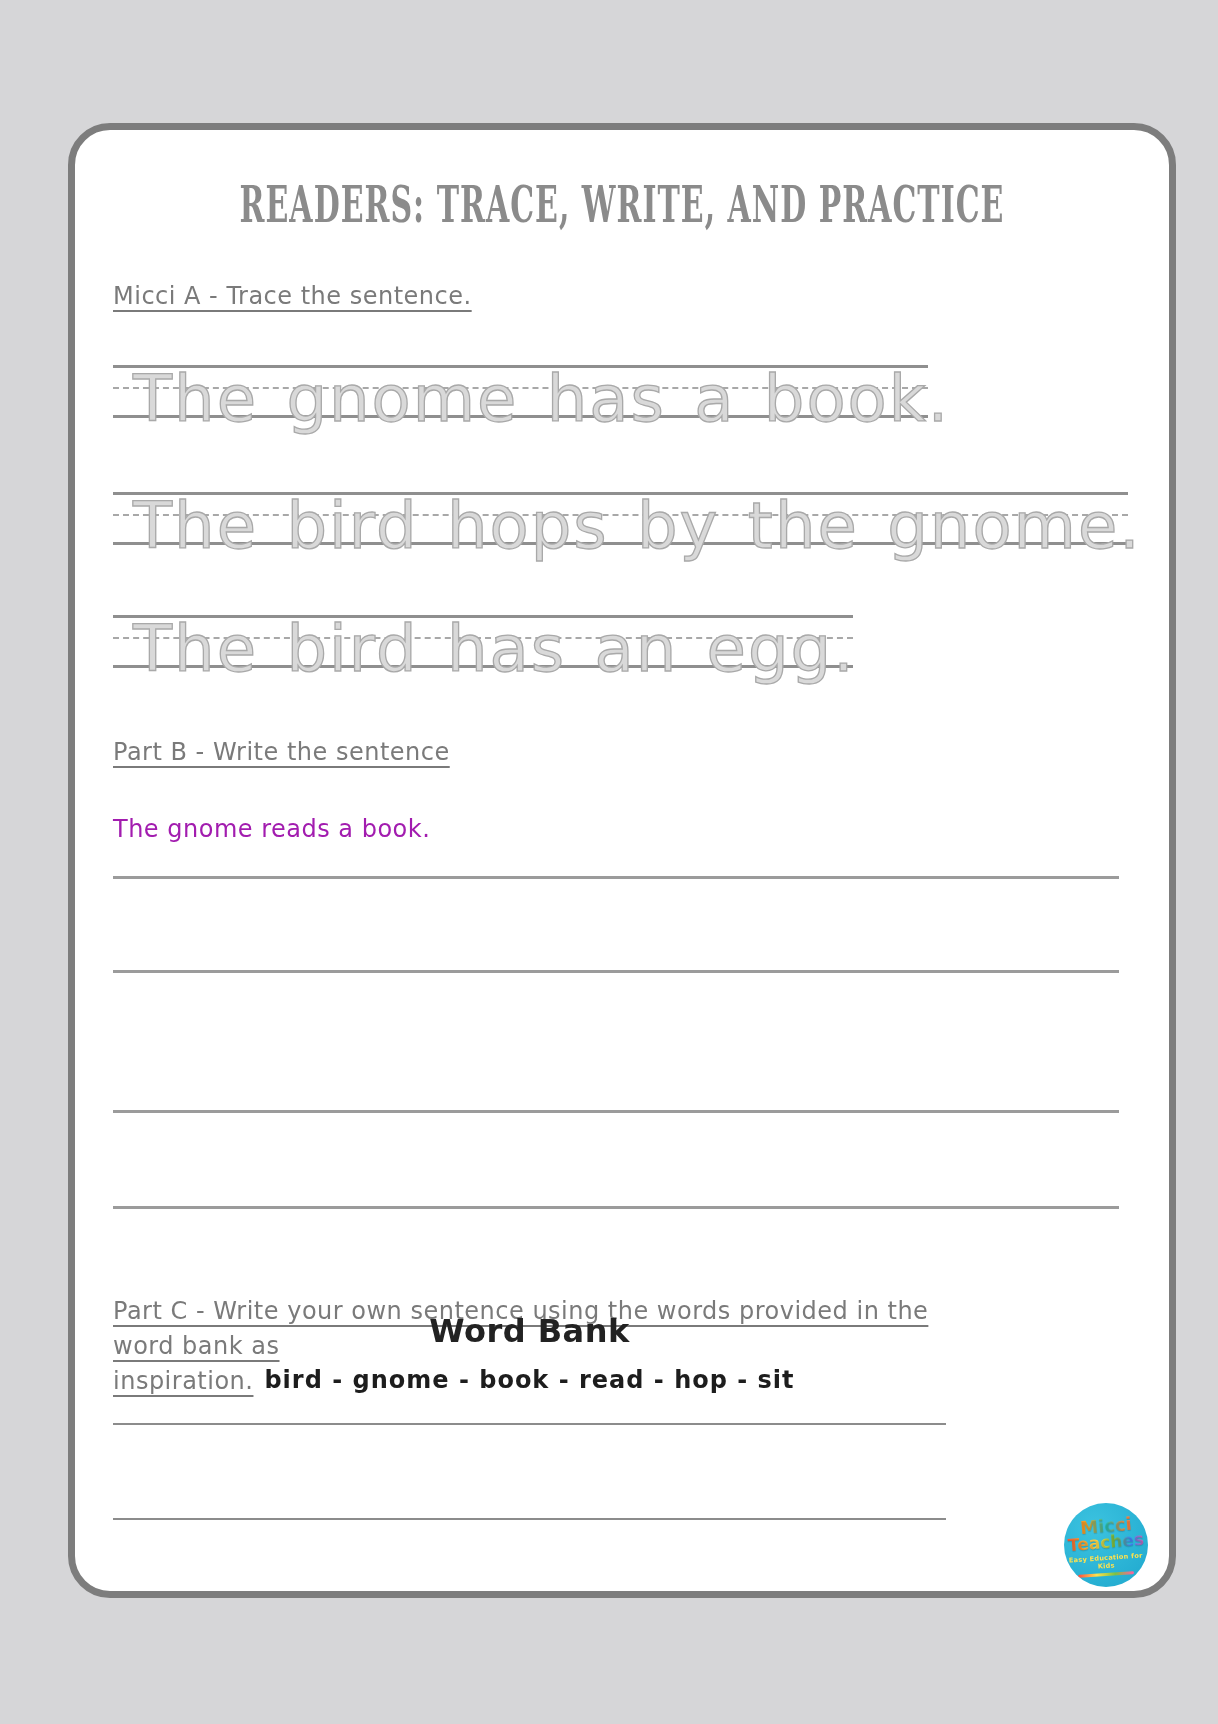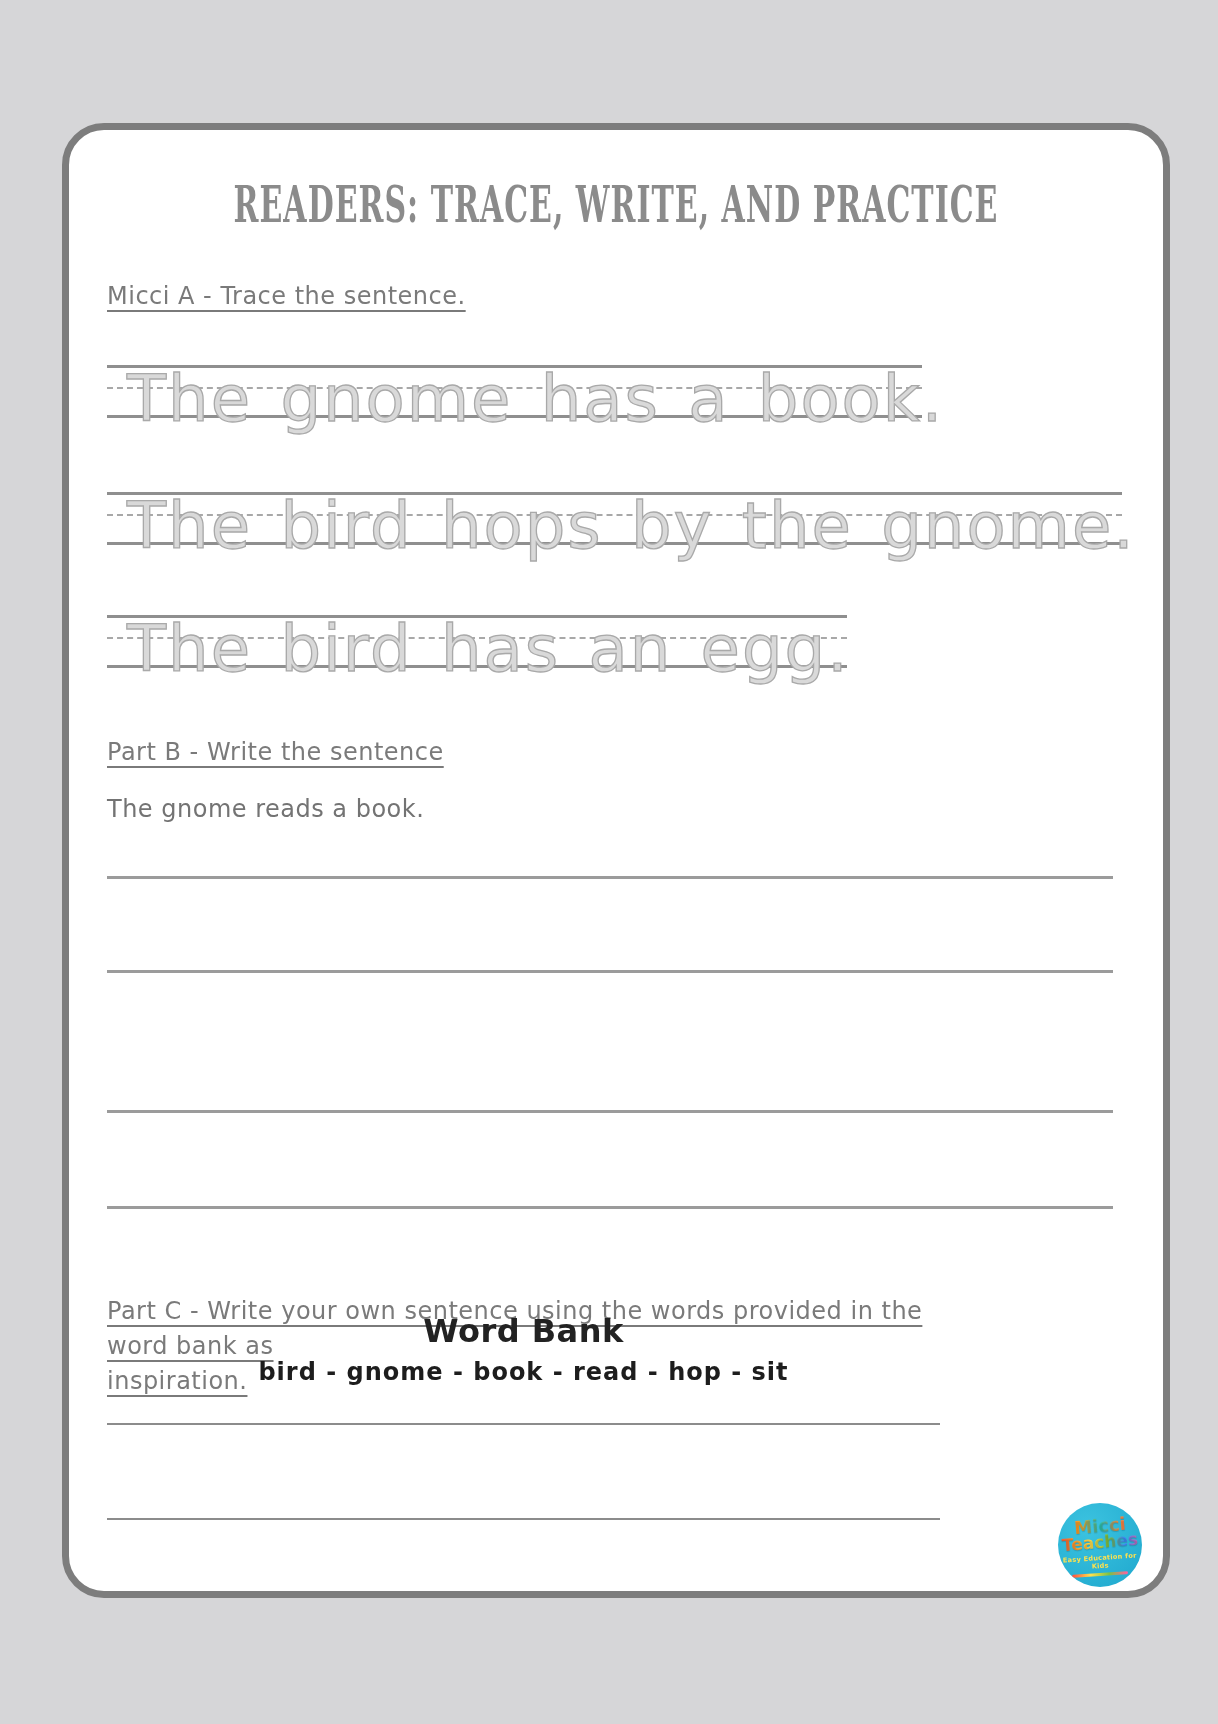--- a/index.html
+++ b/index.html
@@ -5,21 +5,21 @@
   * { margin:0; padding:0; box-sizing:border-box; }
   html,body { width:1218px; height:1724px; }
   body {
     background:#d6d6d8;
     font-family:"DejaVu Sans", sans-serif;
     position:relative;
     overflow:hidden;
   }
   .page {
     position:absolute;
-    left:62px; top:123px;
+    left:68px; top:123px;
     width:1108px; height:1475px;
     background:#ffffff;
     border:7px solid #7d7d7d;
     border-radius:42px;
   }
   .title {
     position:absolute; left:0; right:0; top:44px;
     text-align:center;
     font-family:"DejaVu Serif", serif;
     font-weight:700;
@@ -37,22 +37,23 @@
     text-underline-offset:6px;
     text-decoration-thickness:2px;
     letter-spacing:0.5px;
   }
   .part-a-heading { top:152px; }
   .part-b-heading { top:608px; }
   .part-c-heading { top:1127px; line-height:35px; max-width:830px;margin-top:37px; }
   .prompt {
     position:absolute; left:38px;
     font-size:24px;
-    color:#737373;
+    color:#a21caf;
     letter-spacing:0.5px;
+    margin-top:20px;
   }
   .prompt-1 { top:665px; }
   .prompt-2 { top:901px; }
 
   
   .trace-row { position:absolute; left:38px; height:53px; }
   .trace-row.r1 { top:235px; width:815px; }
   .trace-row.r2 { top:362px; width:1015px; }
   .trace-row.r3 { top:485px; width:740px; }
   .guide { position:absolute; left:0; right:0; height:0; }
@@ -86,21 +87,21 @@
     width:833px;
     text-align:center;
   }
   .wb-title {
     font-size:32px;
     font-weight:700;
     color:#222222;
     letter-spacing:0.5px;
   }
   .wb-words {
-    margin-top:8px;
+    margin-top:16px;
     font-size:24px;
     font-weight:700;
     color:#1d1d1d;
     letter-spacing:1px;
   }
 
   
   .logo {
     position:absolute; left:989px; top:1373px;
     width:84px; height:84px;

